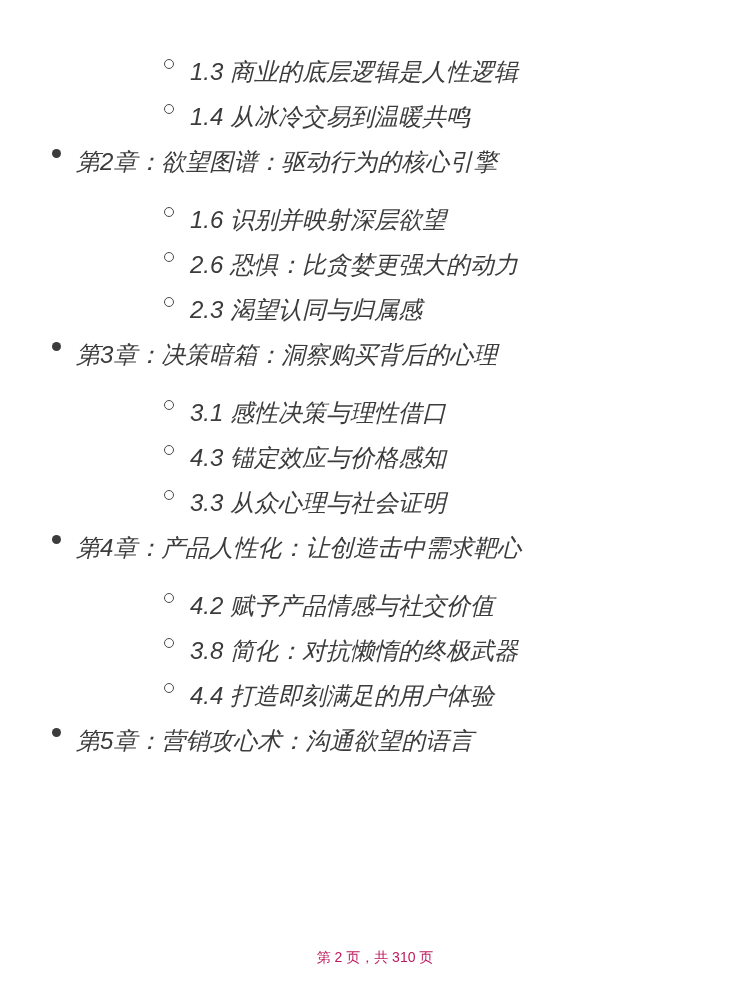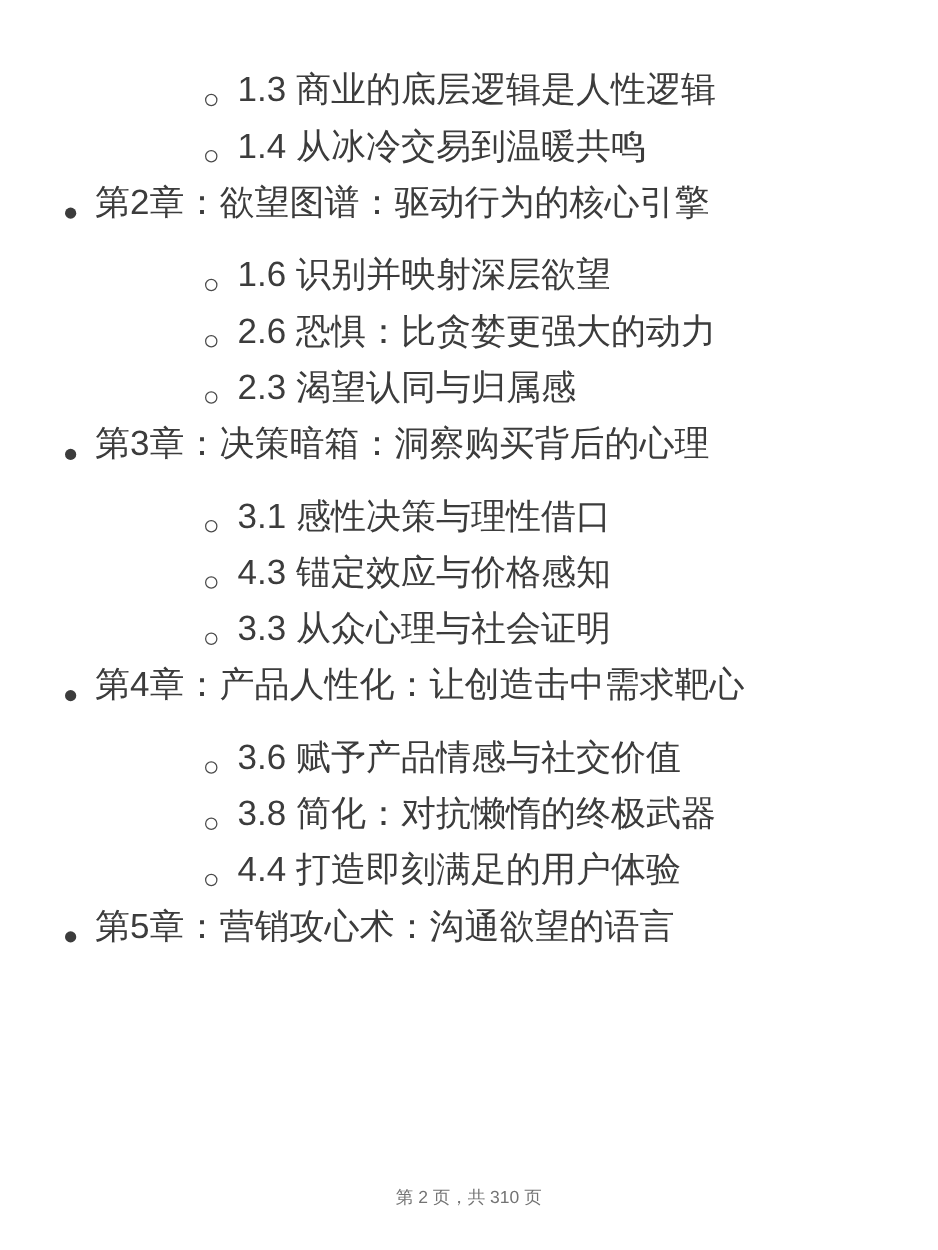--- a/index.html
+++ b/index.html
@@ -14,25 +14,26 @@
     background: #ffffff;
     overflow: hidden;
     font-family: "Liberation Sans", "DejaVu Sans", sans-serif;
     color: #3c3c3c;
   }
   .content {
     padding-top: 59px;
   }
   .row {
     display: flex;
-    align-items: flex-end;
-    font-size: 28px;
+    align-items: flex-start;
+    font-size: 24px;
     line-height: 26px;
     height: 26px;
     white-space: nowrap;
+    font-style: italic;
   }
   .row.chapter {
     padding-left: 52px;
     margin-bottom: 32px;
   }
   .row.sub {
     padding-left: 164px;
     margin-bottom: 19px;
   }
   .bullet-filled {
@@ -54,21 +55,21 @@
     margin-right: 16px;
   }
   .footer {
     position: absolute;
     top: 948px;
     left: 0;
     width: 100%;
     text-align: center;
     font-size: 14px;
     line-height: 18px;
-    color: #737373;
+    color: #be185d;
   }
 </style>
 </head>
 <body>
 
 <div class="page">
   <div class="content">
 
     <div class="row sub">
       <span class="bullet-hollow"></span>
@@ -112,21 +113,21 @@
       <span class="bullet-hollow"></span>
       <span>3.3 从众心理与社会证明</span>
     </div>
 
     <div class="row chapter">
       <span class="bullet-filled"></span>
       <span>第4章：产品人性化：让创造击中需求靶心</span>
     </div>
     <div class="row sub">
       <span class="bullet-hollow"></span>
-      <span>3.6 赋予产品情感与社交价值</span>
+      <span>4.2 赋予产品情感与社交价值</span>
     </div>
     <div class="row sub">
       <span class="bullet-hollow"></span>
       <span>3.8 简化：对抗懒惰的终极武器</span>
     </div>
     <div class="row sub">
       <span class="bullet-hollow"></span>
       <span>4.4 打造即刻满足的用户体验</span>
     </div>
 

